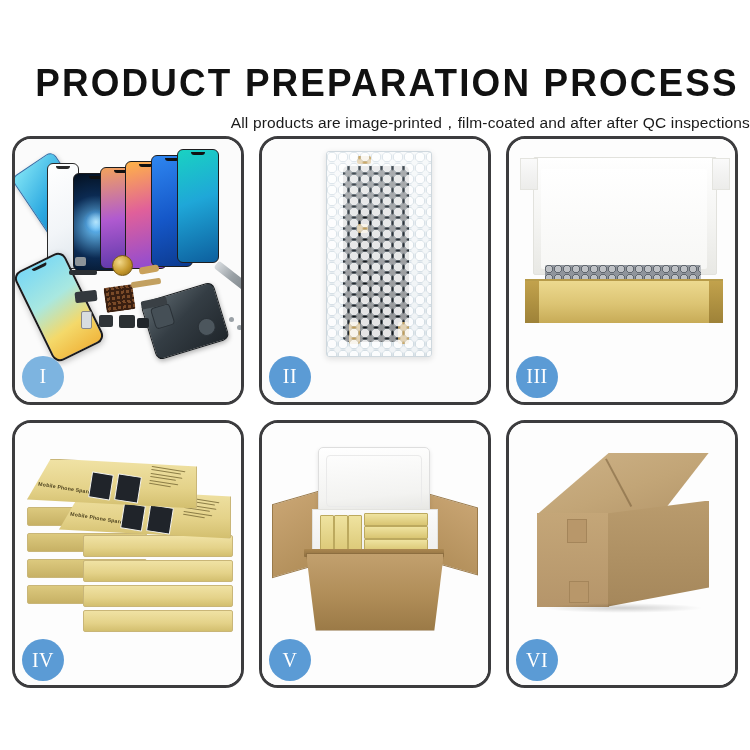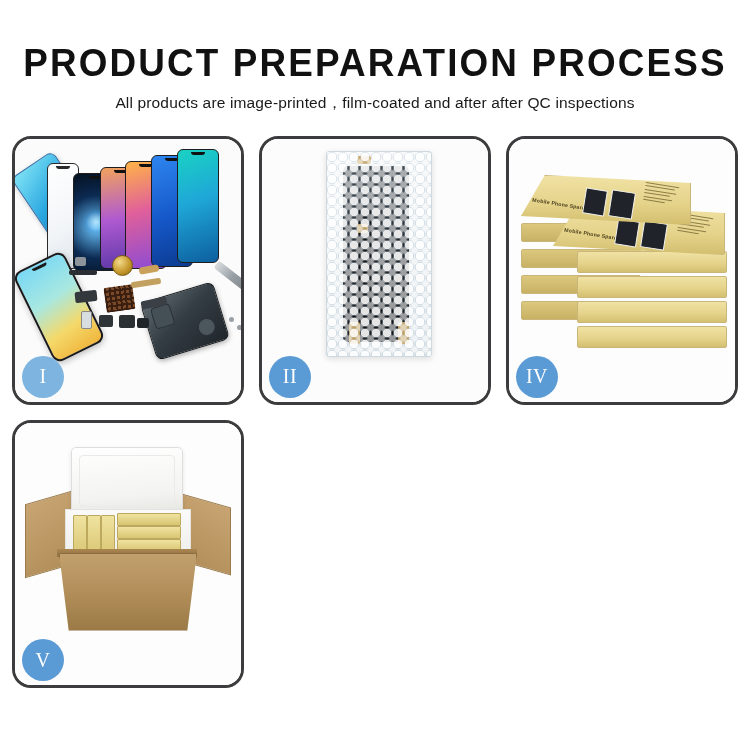--- a/index.html
+++ b/index.html
@@ -5,21 +5,21 @@
   html,body{margin:0;padding:0;}
   body{
     width:750px;height:750px;
     background:#ffffff;
     font-family:"Liberation Sans", sans-serif;
     overflow:hidden;
   }
   .page{position:relative;width:750px;height:750px;}
 
   
-  .header{padding-top:44px;text-align:center;}
+  .header{padding-top:64px;text-align:right;}
   .title{
     font-family:"Liberation Sans", sans-serif;
     font-size:38px;font-weight:700;color:#111111;
     letter-spacing:2.2px;line-height:1;
     transform:scaleX(0.97);
   }
   .subtitle{
     margin-top:13px;
     font-size:15.5px;font-weight:400;color:#1a1a1a;
     letter-spacing:.15px;line-height:1;
@@ -363,20 +363,31 @@
           <div class="tape t2"></div>
           <div class="tape t3"></div>
           <div class="tape t4"></div>
           <div class="bubbles"></div>
           <div class="bubbles2"></div>
         </div>
       </div>
       <div class="badge">II</div>
     </div>
 
+    <div class="panel">
+      <div class="stage">
+        <div class="p3-bg"></div>
+        <div class="box3-lid"></div>
+        <div class="foam"></div>
+        <div class="wrapfill"></div>
+        <div class="box3-rim"></div>
+        <div class="box3-base"></div>
+      </div>
+      <div class="badge">III</div>
+    </div>
 
     <div class="panel">
       <div class="stage">
         <div class="p4-bg"></div>
         <div class="stack">
 
           <div class="sbox sb-side" style="left:2px;top:62px;width:118px;height:17px;"></div>
           <div class="sbox sb-side" style="left:2px;top:88px;width:118px;height:17px;"></div>
           <div class="sbox sb-side" style="left:2px;top:114px;width:118px;height:17px;"></div>
           <div class="sbox sb-side" style="left:2px;top:140px;width:118px;height:17px;"></div>
@@ -436,15 +447,28 @@
         <div class="ybox" style="left:102px;top:103px;width:62px;height:11px;"></div>
         <div class="ybox" style="left:102px;top:116px;width:62px;height:11px;"></div>
         <div class="ybox" style="left:102px;top:129px;width:62px;height:8px;"></div>
 
         <div class="cartonlip"></div>
         <div class="cartonbody"></div>
       </div>
       <div class="badge">V</div>
     </div>
 
+    <div class="panel">
+      <div class="stage">
+        <div class="p6-bg"></div>
+        <div class="c6-top"></div>
+        <div class="c6-left"></div>
+        <div class="c6-right"></div>
+        <div class="seam" style="left:96px;top:36px;width:1.6px;height:54px;transform:rotate(-28deg);transform-origin:top;"></div>
+        <div class="tapebit" style="left:58px;top:96px;width:18px;height:22px;"></div>
+        <div class="tapebit" style="left:60px;top:158px;width:18px;height:20px;"></div>
+        <div class="c6-shadow"></div>
+      </div>
+      <div class="badge">VI</div>
+    </div>
 
   </div>
 </div>
 
 </body></html>

